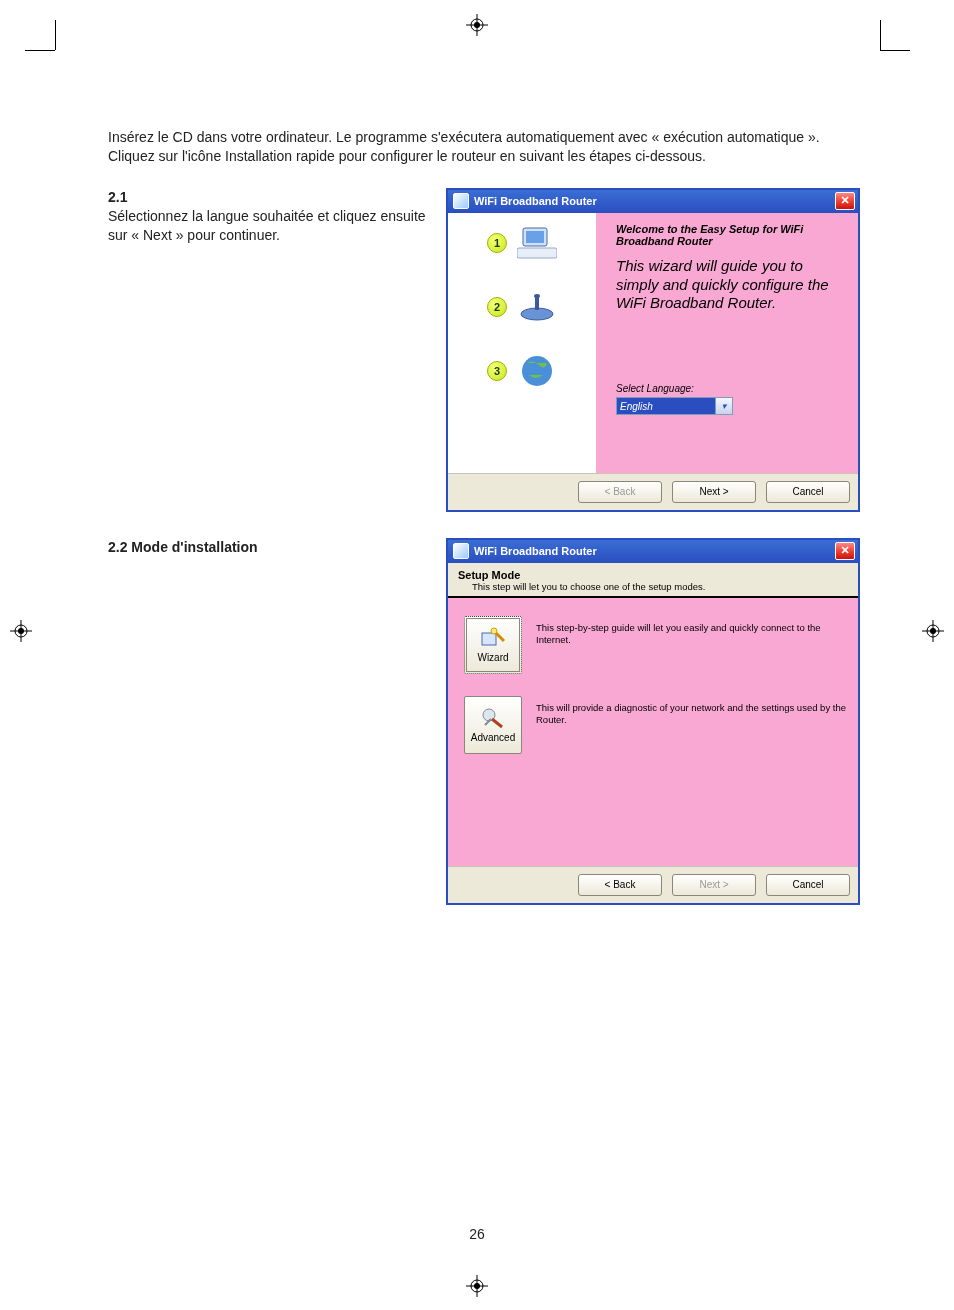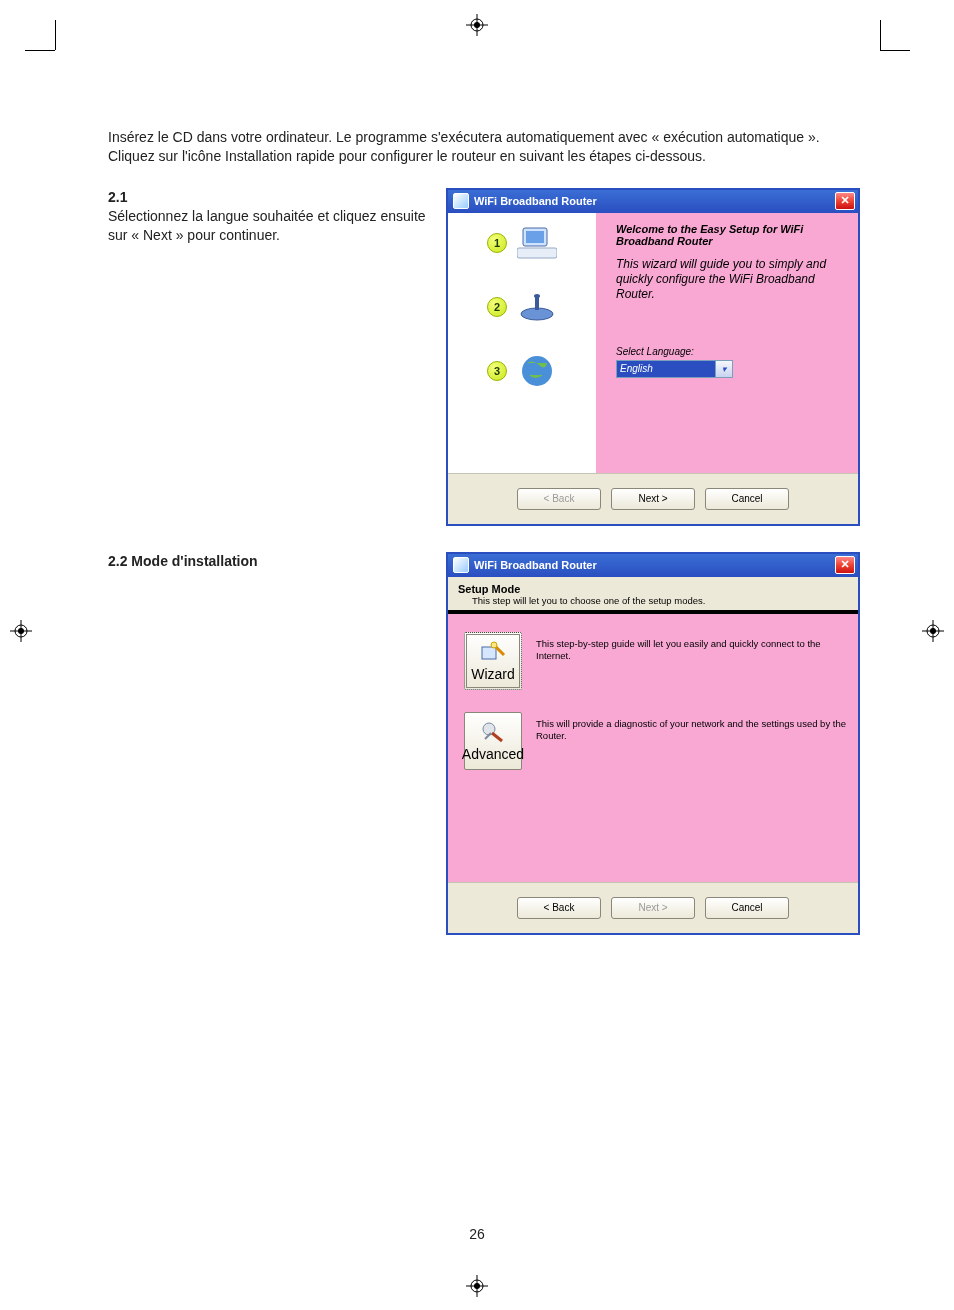--- a/index.html
+++ b/index.html
@@ -85,67 +85,67 @@
     width:18px; height:18px; border-radius:50%;
     background: radial-gradient(circle at 35% 30%, #f4ff7a, #c9e81a);
     border:1px solid #9ab300;
     display:flex; align-items:center; justify-content:center;
     font-weight:bold; font-size:11px; color:#1a3a00;
   }
   .step-icon { width:40px; height:36px; display:flex; align-items:center; justify-content:center; }
   .pc-svg, .router-svg, .globe-svg { display:block; }
   .dlg1-right { flex:1; padding: 10px 20px; font-style: italic; }
   .dlg1-right .welcome { font-weight:bold; font-size:11px; margin-bottom: 10px; }
-  .dlg1-right .desc { font-size:12px; margin-bottom: 44px; line-height:1.25; }
+  .dlg1-right .desc { font-size:15px; margin-bottom: 70px; line-height:1.25; }
   .lang-label { font-size:10px; margin-bottom:3px; }
   .combo {
     display:flex; align-items:stretch;
     width: 115px; height:16px;
     border:1px solid #7b9ebd;
   }
   .combo-val {
     flex:1; background:#2a4ec0; color:#fff; font-size:10px;
     padding: 1px 3px; display:flex; align-items:center;
   }
   .combo-btn {
     width:16px; background:linear-gradient(to bottom,#f5f7fc,#c7d3ef);
     border-left:1px solid #7b9ebd;
     display:flex; align-items:center; justify-content:center;
     color:#2a4ec0; font-size:9px;
   }
 
   .dlg-footer {
     border-top: 1px solid #c8c4b4;
     background:#ece9d8;
-    padding: 14px 8px;
-    display:flex; justify-content:center; gap:10px;
+    padding: 7px 8px;
+    display:flex; justify-content:flex-end; gap:10px;
   }
   .xp-btn {
     min-width: 66px; height:20px;
     font-size:10px;
     background: linear-gradient(to bottom,#fff,#ece9d8);
     border:1px solid #8a867a;
     border-radius:3px;
     display:flex; align-items:center; justify-content:center;
     padding: 0 8px;
   }
   .xp-btn.disabled { color:#999; }
 
-  .dlg2-head { padding: 6px 22px 4px 10px; background:#ece9d8; border-bottom:4px solid #000000;}
+  .dlg2-head { padding: 6px 22px 4px 10px; background:#ece9d8; border-bottom:2px solid #000000;}
   .dlg2-head .h1 { font-weight:bold; font-size:11px; }
   .dlg2-head .h2 { font-size:9.5px; padding-left:14px; }
   .dlg2-body { padding: 18px 12px 60px 16px; min-height: 190px; display:flex; flex-direction:column; gap:22px;}
   .mode-row { display:flex; align-items:flex-start; gap:14px; }
   .mode-btn {
     width:56px; height:56px;
     border:1px solid #8a867a;
     background:linear-gradient(to bottom,#fff,#ece9d8);
     border-radius:2px;
     display:flex; flex-direction:column; align-items:center; justify-content:center;
-    font-size:14px; gap:2px;
+    font-size:10px; gap:2px;
   }
   .mode-btn.sel { border:1px dotted #444; outline:1px solid #8a867a; outline-offset:-3px;}
   .mode-desc { font-size:9.5px; line-height:1.25; flex:1; padding-top:6px;}
   .tool-icon {
     width:26px; height:24px;
     display:flex; align-items:center; justify-content:center;
   }
 
   .page-num {
     position:absolute;

